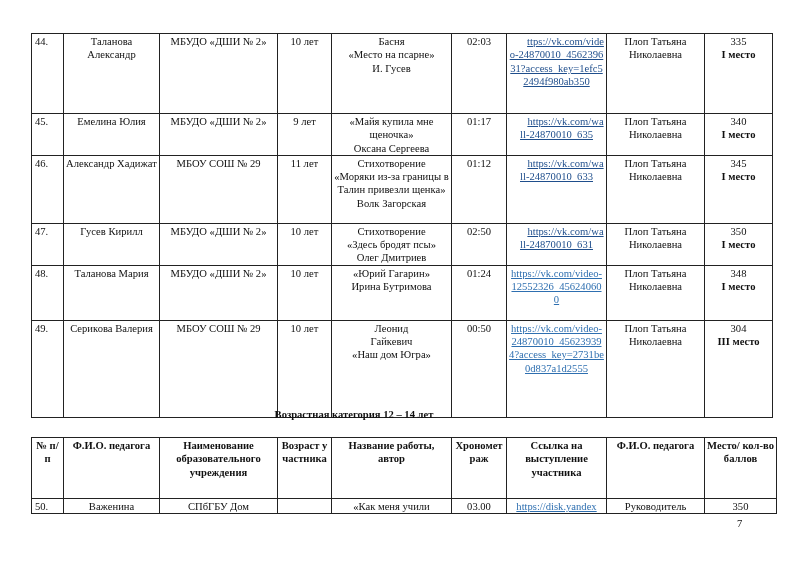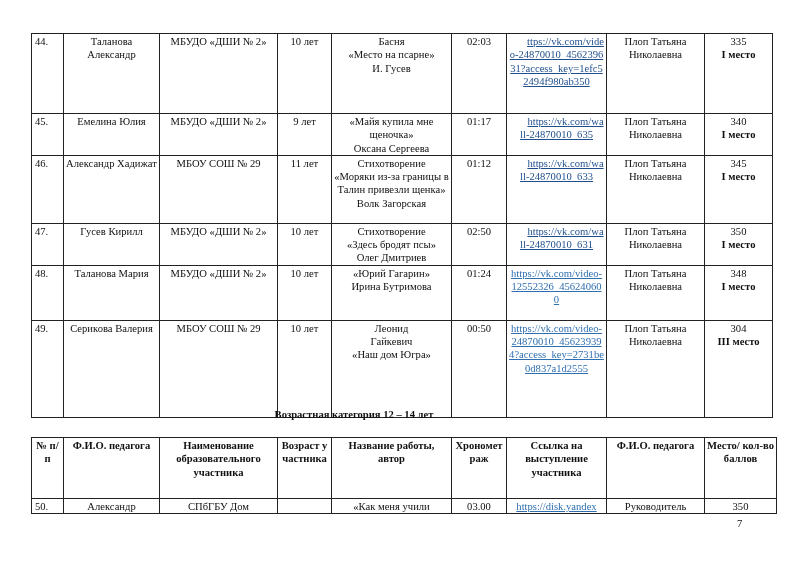--- a/index.html
+++ b/index.html
@@ -159,33 +159,33 @@
     <col style="width:120px">
       <col style="width:55px">
       <col style="width:100px">
       <col style="width:98px">
       <col style="width:72px">
   </colgroup>
   <thead>
     <tr style="height:61px">
       <th>№ п/п</th>
       <th>Ф.И.О. педагога</th>
-      <th>Наименование образовательного участника</th>
+      <th>Наименование образовательного учреждения</th>
       <th class="age-h">Возраст участника</th>
       <th>Название работы, автор</th>
       <th class="age-h">Хронометраж</th>
       <th>Ссылка на выступление участника</th>
       <th>Ф.И.О. педагога</th>
       <th>Место/ кол-во баллов</th>
     </tr>
   </thead>
   <tbody>
     <tr style="height:13px">
       <td class="num">50.</td>
-      <td class="name">Александр</td>
+      <td class="name">Важенина</td>
       <td class="inst">СПбГБУ Дом</td>
       <td></td>
       <td class="title">«Как меня учили</td>
       <td>03.00</td>
       <td><a class="link2">https://disk.yandex</a></td>
       <td>Руководитель</td>
       <td>350</td>
     </tr>
   </tbody>
 </table>

